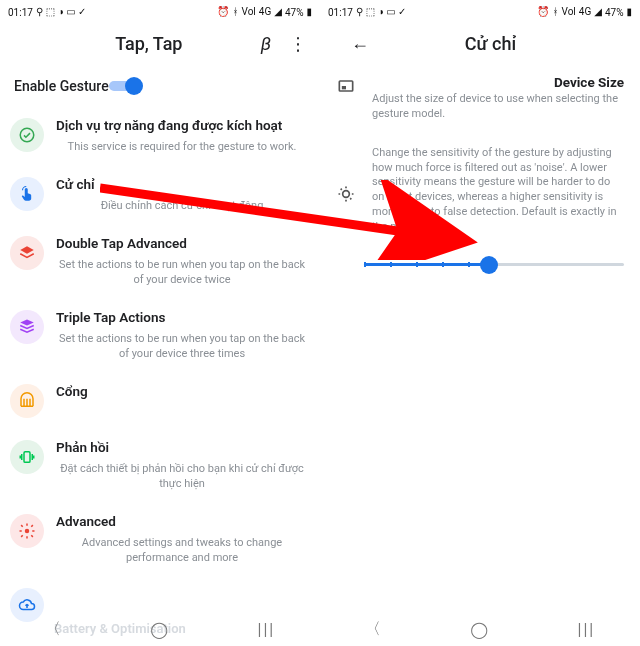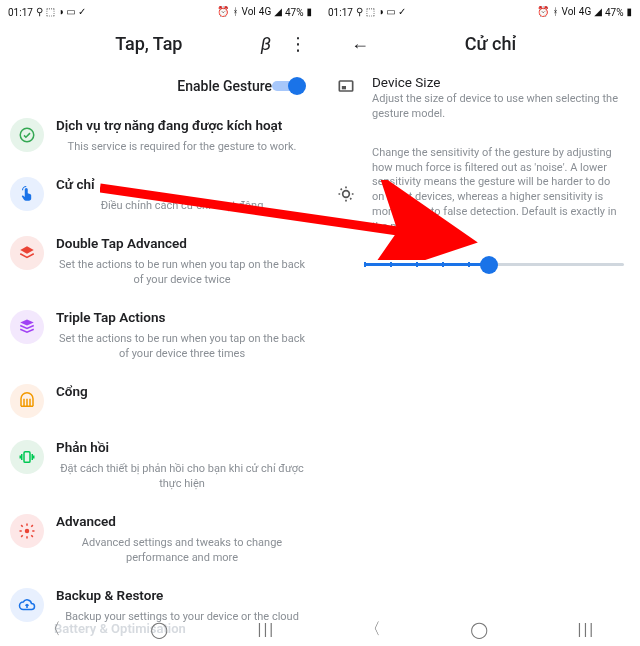--- a/index.html
+++ b/index.html
@@ -14,37 +14,37 @@
   .sb-right span, .sb-left span { display:inline-block; }
   .ico { font-size:10px; line-height:1; }
 
   .appbar { display:flex; align-items:center; height:42px; padding:0 6px;margin-left:17px; }
   .appbar .title { flex:1; text-align:center; font-size:18px; font-weight:500; color:#202124; }
   .appbar .titleR { flex:1; text-align:center; font-size:18px; font-weight:500; color:#202124; }
   .appbar .beta { font-size:18px; font-style:italic; padding:0 10px; }
   .appbar .more { font-size:18px; padding:0 8px; letter-spacing:-1px; }
   .appbar .back { font-size:18px; padding:0 8px; }
 
-  .row-enable { display:flex; align-items:center; justify-content:flex-end; padding:12px 14px 10px 14px;margin-left:18px; }
+  .row-enable { display:flex; align-items:center; justify-content:flex-start; padding:12px 14px 10px 14px; }
   .row-enable .lbl { font-size:14px; font-weight:500; }
   .switch { position:relative; width:34px; height:20px; }
   .switch .track { position:absolute; top:5px; left:0; width:30px; height:10px; border-radius:6px; background:#a7c7fa; }
   .switch .thumb { position:absolute; top:1px; left:16px; width:18px; height:18px; border-radius:50%; background:#1a73e8; }
 
   .item { display:flex; align-items:flex-start; padding:10px 12px 10px 10px; gap:12px; }
   .iconwrap { width:34px; height:34px; border-radius:50%; display:flex; align-items:center; justify-content:center; flex:0 0 34px; margin-top:2px; }
   .itxt { flex:1; }
   .ititle { font-size:13.5px; font-weight:600; color:#202124; line-height:1.35; }
   .idesc { font-size:11px; color:#8a8f95; line-height:1.35; margin-top:6px;text-align:center; }
 
   .ic-svg { display:block; }
 
   .right-item { padding:10px 16px 12px 16px; display:flex; gap:12px; align-items:flex-start; }
   .right-icon { width:24px; flex:0 0 24px; margin-top:2px; }
-  .right-body .rtitle { font-size:13.5px; font-weight:400; }
+  .right-body .rtitle { font-size:13.5px; font-weight:700;text-align:right; }
   .right-body .rdesc { font-size:11px; color:#8a8f95; line-height:1.35; margin-top:2px; }
 
   .slider-wrap { position:relative; margin:14px 16px 0 44px; height:24px; }
   .sl-track { position:absolute; top:10px; left:0; right:0; height:3px; background:#d0d7de; border-radius:2px; }
   .sl-fill  { position:absolute; top:10px; left:0; width:48%; height:3px; background:#1a73e8; border-radius:2px; }
   .sl-thumb { position:absolute; top:4px; left:calc(48% - 8px); width:16px; height:16px; border-radius:50%; background:#1a73e8; box-shadow:0 0 0 1px #1a73e8; }
   .sl-tick  { position:absolute; top:9px; width:2px; height:5px; background:#1a73e8; }
 
   .navbar { position:absolute; bottom:0; left:0; right:0; height:34px; display:flex; align-items:center; justify-content:space-around; color:#777; font-size:16px; }
   .battopt { position:absolute; bottom:10px; left:54px; font-size:13px; color:#d6dadf; font-weight:600; }
@@ -177,24 +177,20 @@
         <div class="idesc">Advanced settings and tweaks to change performance and more</div>
       </div>
     </div>
 
     <div class="item">
       <div class="iconwrap" style="background:#e8f0fe">
         <svg class="ic-svg" width="18" height="18" viewBox="0 0 24 24">
             <path d="M7 18a5 5 0 010-10 6 6 0 0111 2 4 4 0 010 8H7z" fill="none" stroke="#1a73e8" stroke-width="2"></path>
             <path d="M12 16v-5m0 0l-2 2m2-2l2 2" fill="none" stroke="#1a73e8" stroke-width="2"></path>
           </svg>
-      </div>
-      <div class="itxt">
-        <div class="ititle">Backup &amp; Restore</div>
-        <div class="idesc">Backup your settings to your device or the cloud</div>
       </div>
     </div>
 
     <div class="battopt">Battery &amp; Optimisation</div>
 
     <div class="navbar">
       <span>〈</span>
       <span>◯</span>
       <span style="letter-spacing:2px">|||</span>
     </div>

